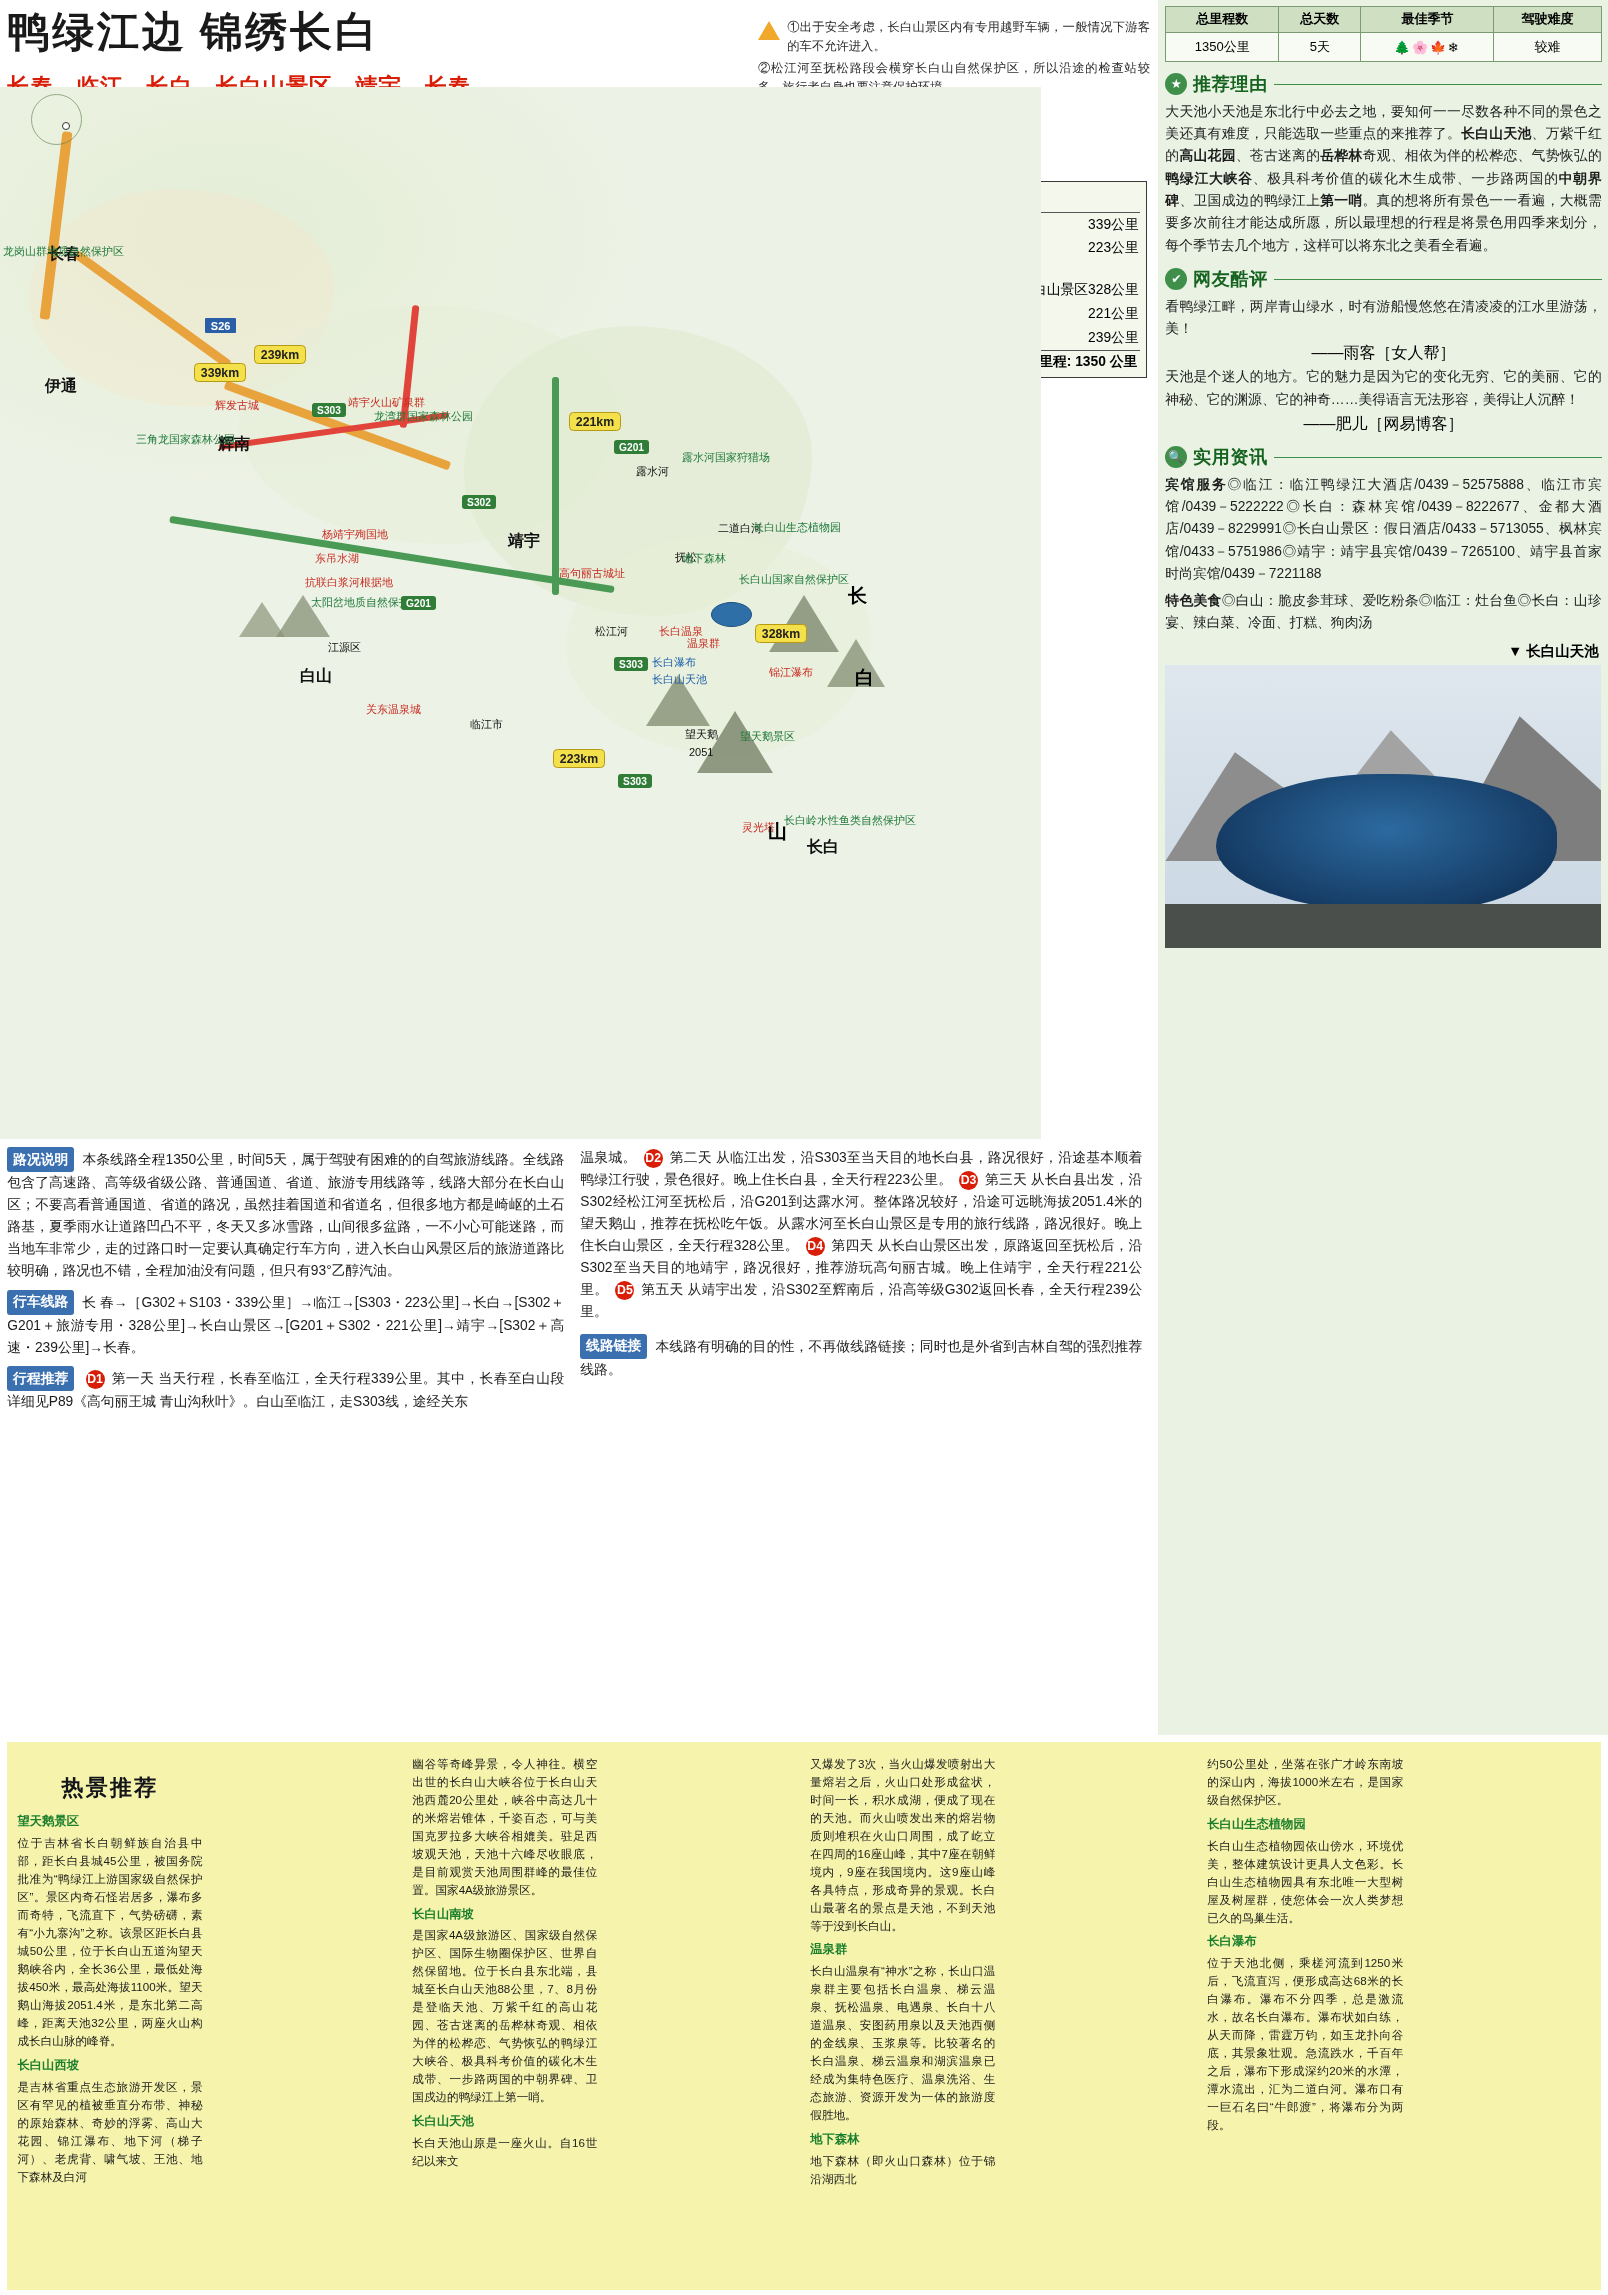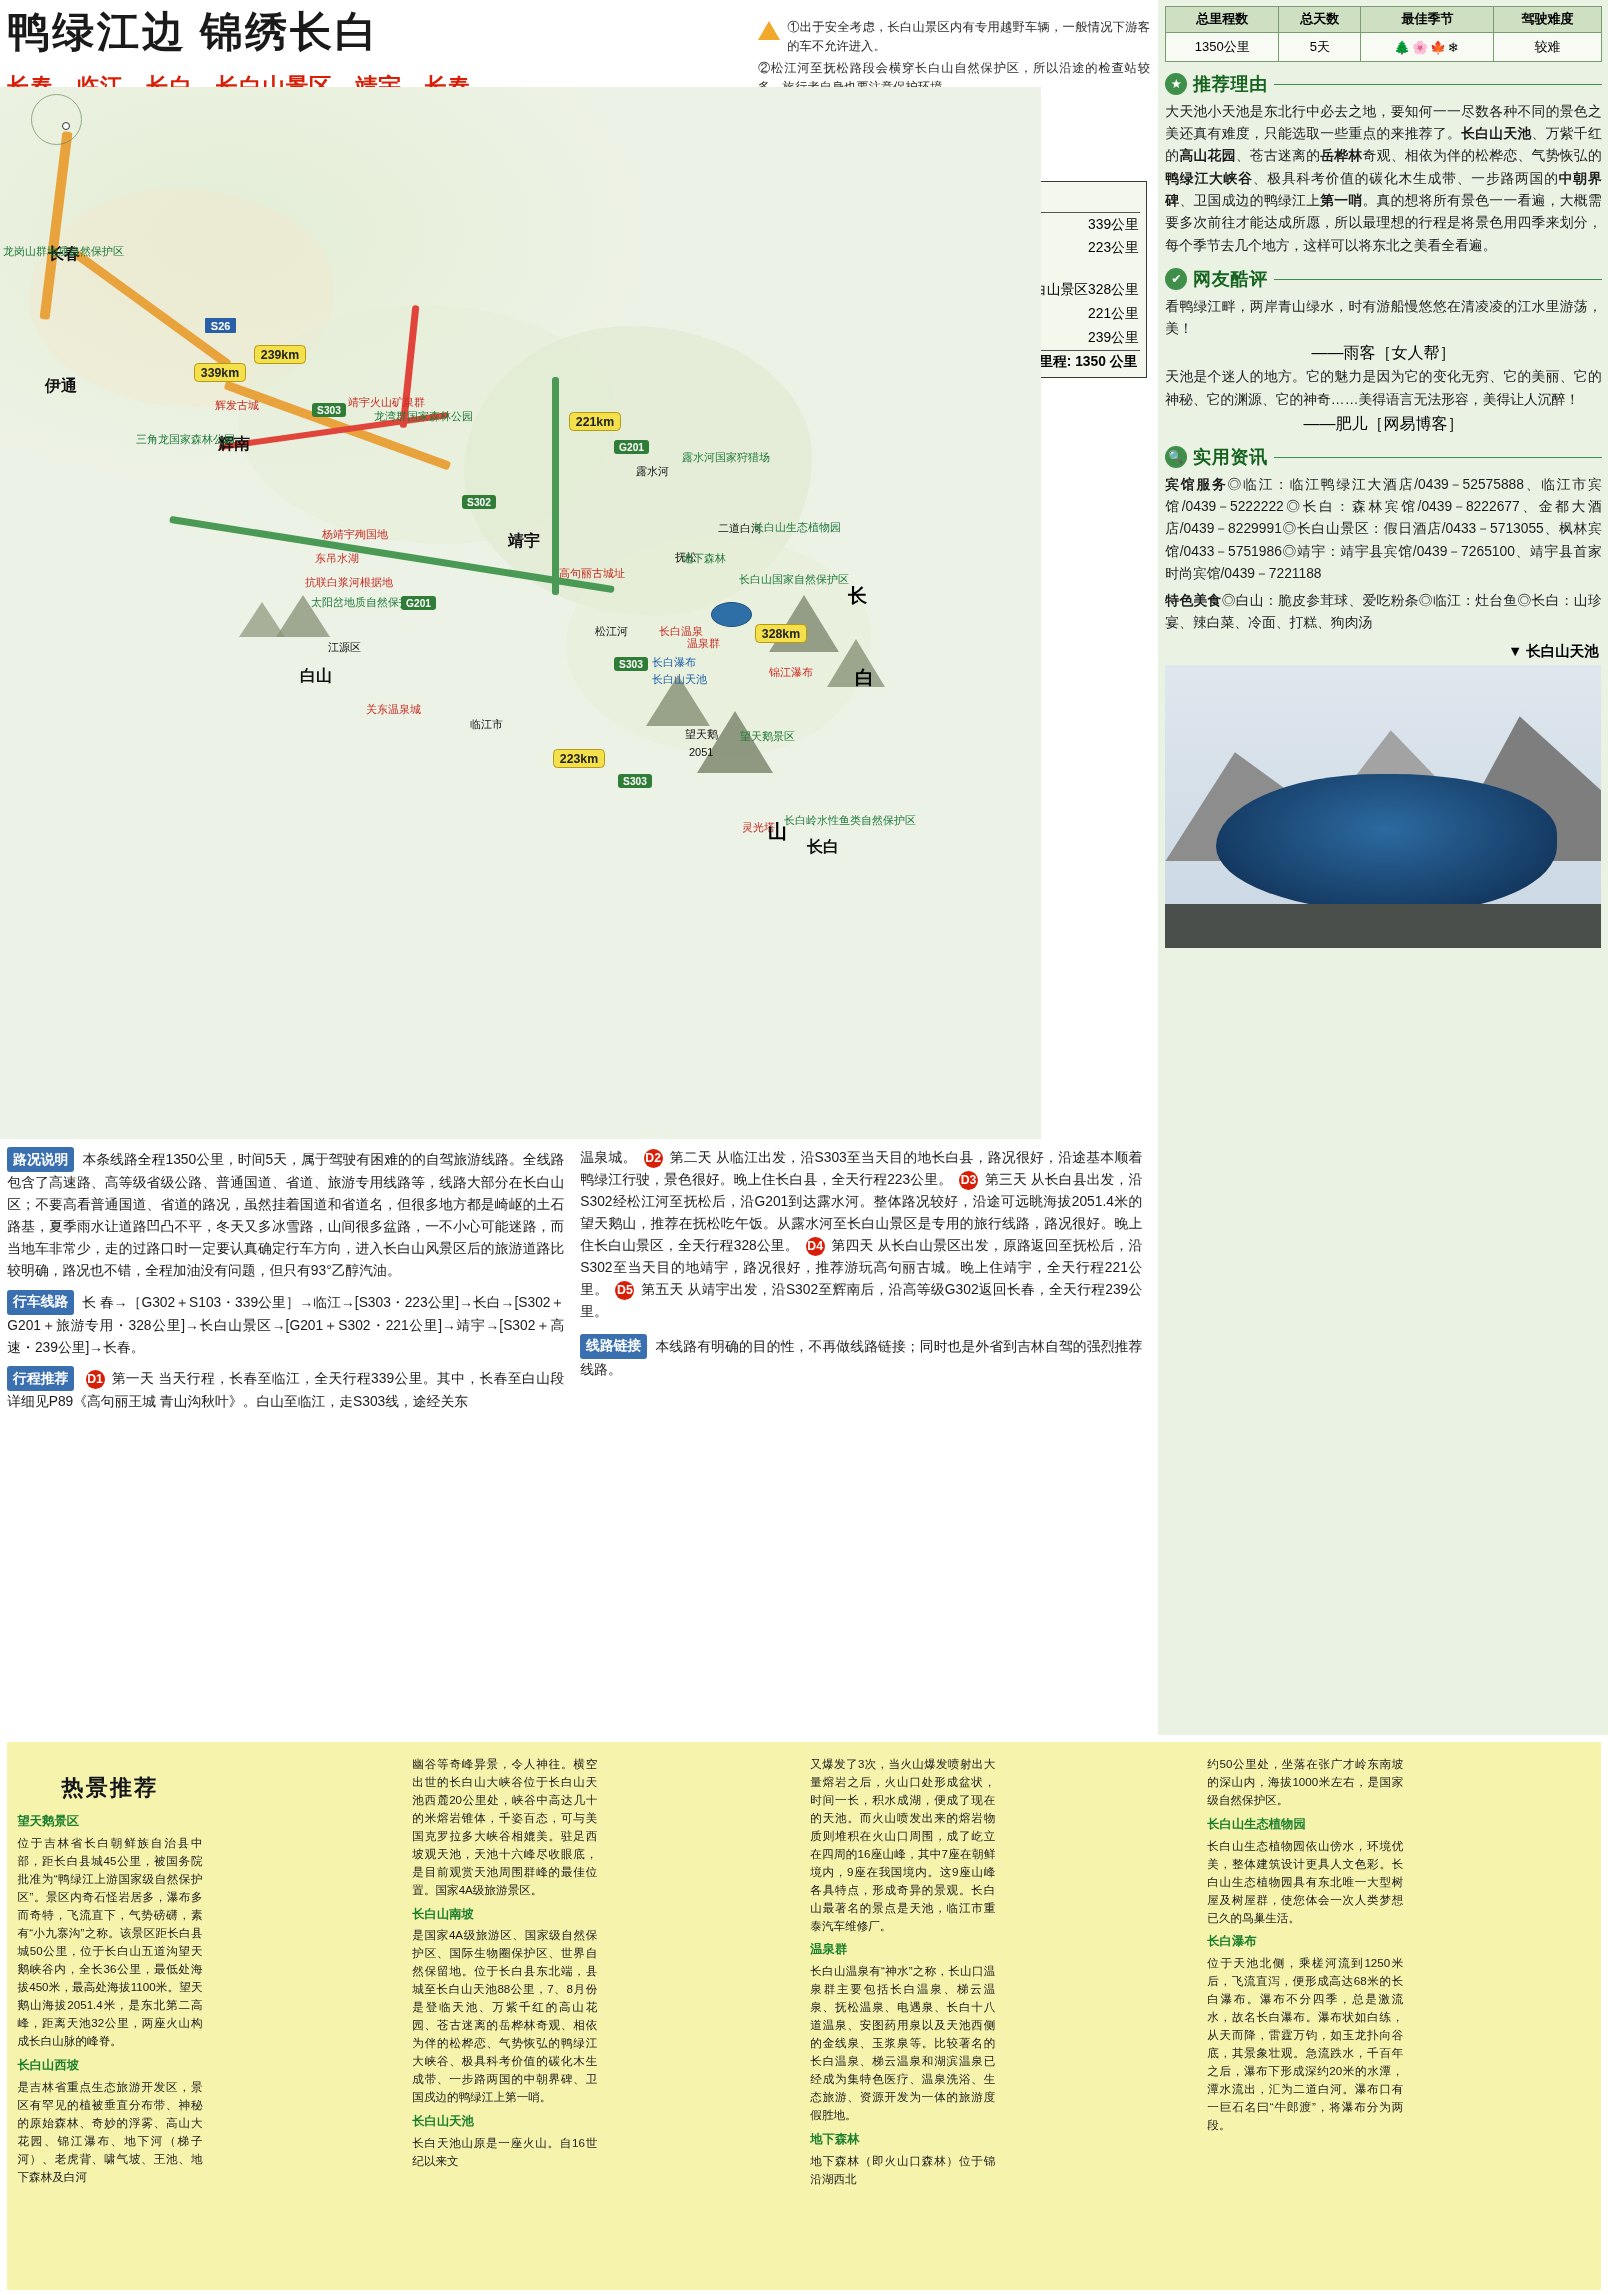--- a/index.html
+++ b/index.html
@@ -390,21 +390,21 @@
 
     <div class="bcol" style="left:405px">
       <div>幽谷等奇峰异景，令人神往。横空出世的长白山大峡谷位于长白山天池西麓20公里处，峡谷中高达几十的米熔岩锥体，千姿百态，可与美国克罗拉多大峡谷相媲美。驻足西坡观天池，天池十六峰尽收眼底，是目前观赏天池周围群峰的最佳位置。国家4A级旅游景区。</div>
       <div class="bhead" style="margin-top:5.8px">长白山南坡</div>
       <div class="bsub">是国家4A级旅游区、国家级自然保护区、国际生物圈保护区、世界自然保留地。位于长白县东北端，县城至长白山天池88公里，7、8月份是登临天池、万紫千红的高山花园、苍古迷离的岳桦林奇观、相依为伴的松桦恋、气势恢弘的鸭绿江大峡谷、极具科考价值的碳化木生成带、一步路两国的中朝界碑、卫国戍边的鸭绿江上第一哨。</div>
       <div class="bhead" style="margin-top:5.8px">长白山天池</div>
       <div class="bsub">长白天池山原是一座火山。自16世纪以来文</div>
     </div>
 
     <div class="bcol" style="left:803px">
-      <div>又爆发了3次，当火山爆发喷射出大量熔岩之后，火山口处形成盆状，时间一长，积水成湖，便成了现在的天池。而火山喷发出来的熔岩物质则堆积在火山口周围，成了屹立在四周的16座山峰，其中7座在朝鲜境内，9座在我国境内。这9座山峰各具特点，形成奇异的景观。长白山最著名的景点是天池，临江市重泰汽车维修厂。</div>
+      <div>又爆发了3次，当火山爆发喷射出大量熔岩之后，火山口处形成盆状，时间一长，积水成湖，便成了现在的天池。而火山喷发出来的熔岩物质则堆积在火山口周围，成了屹立在四周的16座山峰，其中7座在朝鲜境内，9座在我国境内。这9座山峰各具特点，形成奇异的景观。长白山最著名的景点是天池，不到天池等于没到长白山。</div>
       <div class="bhead" style="margin-top:5.8px">温泉群</div>
       <div class="bsub">长白山温泉有“神水”之称，长山口温泉群主要包括长白温泉、梯云温泉、抚松温泉、电遇泉、长白十八道温泉、安图药用泉以及天池西侧的金线泉、玉浆泉等。比较著名的长白温泉、梯云温泉和湖滨温泉已经成为集特色医疗、温泉洗浴、生态旅游、资源开发为一体的旅游度假胜地。</div>
       <div class="bhead" style="margin-top:5.8px">地下森林</div>
       <div class="bsub">地下森林（即火山口森林）位于锦沿湖西北</div>
     </div>
 
     <div class="bcol" style="left:1200px;width:196px">
       <div>约50公里处，坐落在张广才岭东南坡的深山内，海拔1000米左右，是国家级自然保护区。</div>
       <div class="bhead" style="margin-top:5.8px">长白山生态植物园</div>
       <div class="bsub">长白山生态植物园依山傍水，环境优美，整体建筑设计更具人文色彩。长白山生态植物园具有东北唯一大型树屋及树屋群，使您体会一次人类梦想已久的鸟巢生活。</div>

